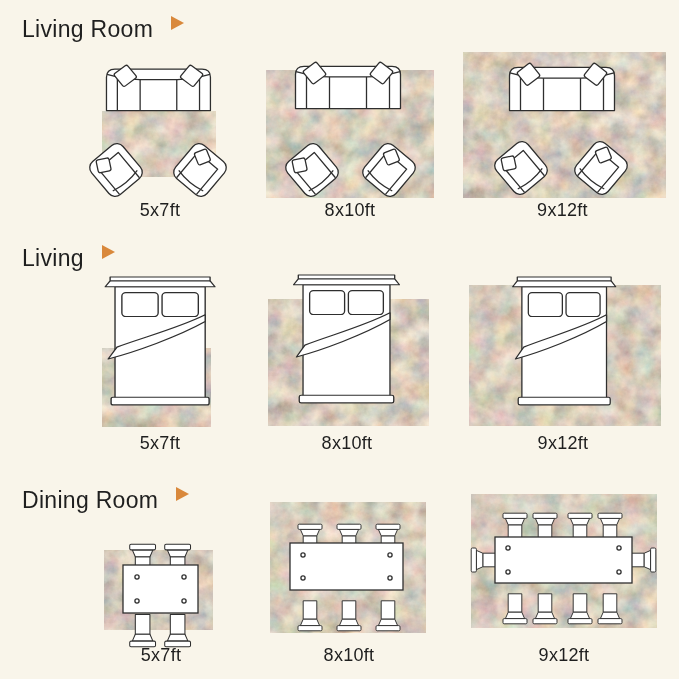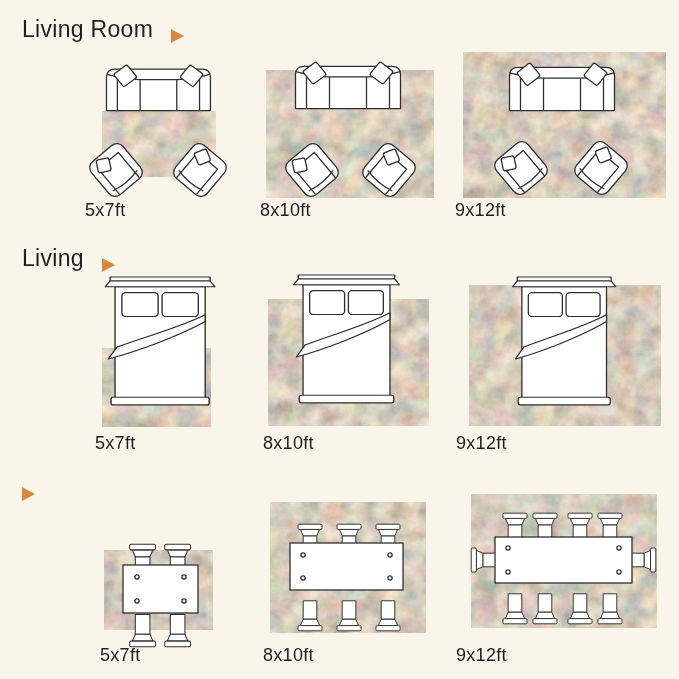--- a/index.html
+++ b/index.html
@@ -15,40 +15,40 @@
     width:679px;height:679px;
     background:var(--bg);
     overflow:hidden;
   }
   .rug-section{position:absolute;left:0;width:679px;}
   #section-living-room{top:0;height:228px;}
   #section-bedroom{top:228px;height:240px;}
   #section-dining-room{top:468px;height:211px;}
   .section-header{
     position:absolute;left:22px;
-    display:flex;align-items:flex-end;gap:18px;
+    display:flex;align-items:flex-start;gap:18px;
   }
   #section-living-room .section-header{top:16px;}
   #section-bedroom .section-header{top:17px;}
   #section-dining-room .section-header{top:19px;}
   .section-title{
     font-size:23px;
     color:var(--ink);
     letter-spacing:0.3px;
   }
   .arrow-right{
     width:0;height:0;
     border-left:13px solid var(--accent);
     border-top:7px solid transparent;
     border-bottom:7px solid transparent;
   }
   .figure{position:absolute;}
   .size-label{
     position:absolute;
-    text-align:left;
+    text-align:center;
     font-size:18px;
     color:var(--ink);
     letter-spacing:0.3px;
   }
   .defs-holder{position:absolute;width:0;height:0;overflow:hidden;}
 </style>
 </head>
 <body>
 
 <svg class="defs-holder" aria-hidden="true">
@@ -155,20 +155,21 @@
 
     <svg class="figure" style="left:456px;top:38px" width="214" height="160" viewBox="0 0 214 160">
       <rect x="17" y="22" width="184" height="135" filter="url(#rugA)" stroke="rgba(60,40,20,0.35)"></rect>
       <use href="#bed" transform="translate(53,8) scale(0.92,0.85)"></use>
     </svg>
     <div class="size-label" style="left:456px;top:205px;width:214px">9x12ft</div>
   </section>
 
   <section class="rug-section" id="section-dining-room">
     <div class="section-header">
+      <span class="section-title">Dining Room</span>
       <span class="arrow-right"></span>
     </div>
 
     <svg class="figure" style="left:100px;top:45px" width="122" height="138" viewBox="0 0 122 138">
       <rect x="7" y="39" width="103" height="76" filter="url(#rugC)" stroke="rgba(60,40,20,0.35)"></rect>
       <use href="#chairD" transform="translate(28,30) scale(0.86)"></use>
       <use href="#chairD" transform="translate(63,30) scale(0.86)"></use>
       <use href="#chairD" transform="translate(28,135) scale(0.86,-0.86)"></use>
       <use href="#chairD" transform="translate(63,135) scale(0.86,-0.86)"></use>
       <g fill="#ffffff" stroke="#2e2e2e" stroke-width="1.3">

